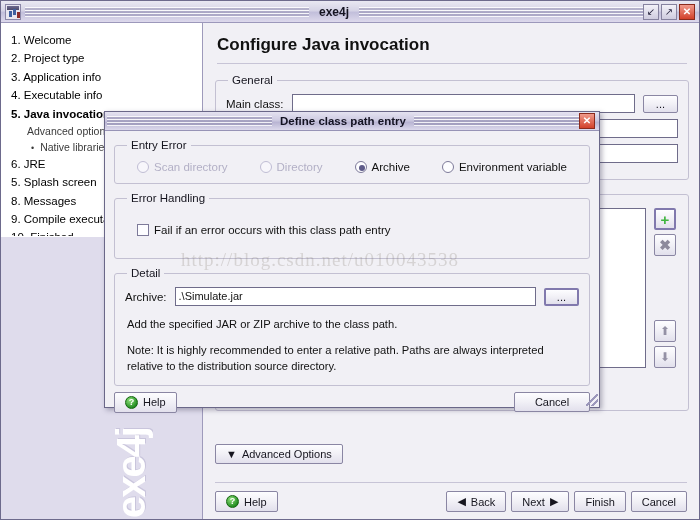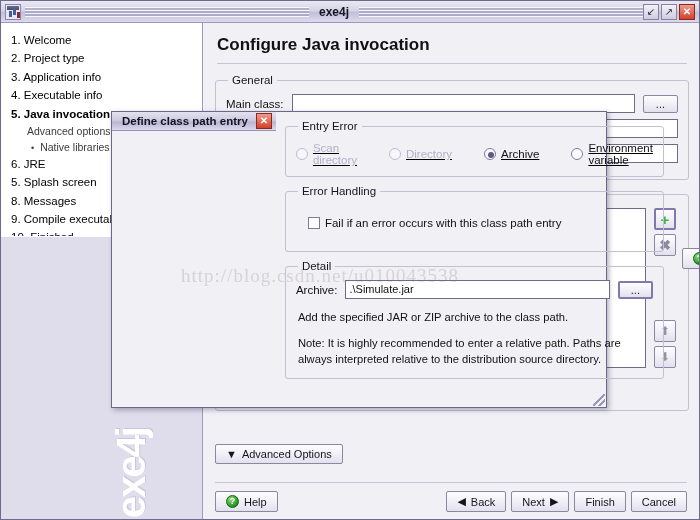--- a/index.html
+++ b/index.html
@@ -170,26 +170,26 @@
   }
   .bottom-rule { height: 1px; background: #c7c4d6; margin-bottom: 8px; }
   .bottom-row { display: flex; align-items: center; }
   .bottom-row .spacer { flex: 1 1 auto; }
   .nav-btns { display: flex; gap: 5px; }
 
   .adv-row { position: absolute; left: 12px; bottom: 56px; }
 
   
   #dialog {
-    position: absolute; left: 110px; top: 110px;
+    position: absolute; left: 103px; top: 110px;
     width: 496px; height: 297px;
     border: 1px solid #6a6788;
     background: #f1f0f5;
     box-shadow: 2px 2px 5px rgba(40,36,70,.35);
-    display: flex; flex-direction: row;
+    display: flex; flex-direction: column;
     z-index: 50;
   }
   .dlg-title {
     height: 19px; flex: none;
     background: linear-gradient(to bottom, #e4e2f0 0%, #cecbe2 45%, #b9b5d3 58%, #dcd9ec 100%);
     border-bottom: 1px solid #9793b6;
     display: flex; align-items: center; padding: 0 2px;
   }
   .dlg-title .title-grooves::before {
     background: repeating-linear-gradient(to bottom,
@@ -205,21 +205,21 @@
   }
   .dlg-footer .spacer { flex: 1 1 auto; }
   .dlg-footer .right-btns { display: flex; gap: 6px; }
   .dlg-grip {
     position: absolute; right: 1px; bottom: 1px; width: 12px; height: 12px;
     background:
       linear-gradient(135deg, transparent 45%, #9c98bb 45%, #9c98bb 55%, transparent 55%),
       linear-gradient(135deg, transparent 70%, #9c98bb 70%, #9c98bb 80%, transparent 80%);
   }
 
-  .radio-row { display: flex; align-items: center; gap: 16px; text-decoration: underline; }
+  .radio-row { display: flex; align-items: center; gap: 16px; }
   .radio-wrap { display: inline-flex; align-items: center; gap: 5px; margin-right: 16px; }
   .radio {
     width: 12px; height: 12px; border-radius: 50%;
     border: 1px solid #7d7a99; background: #fdfdff;
     display: inline-block; position: relative; flex: none;
   }
   .radio.on::after {
     content: ""; position: absolute; left: 3px; top: 3px;
     width: 6px; height: 6px; border-radius: 50%;
     background: #5d5a88;
@@ -232,21 +232,21 @@
     width: 12px; height: 12px; border: 1px solid #7d7a99;
     background: #fdfdff; display: inline-block; flex: none;
   }
 
   .desc-text { font-size: 11.2px; color: #111; line-height: 1.45; margin: 10px 2px 0 2px; }
   .desc-text p { margin: 0 0 10px 0; }
   .desc-text p:last-child { margin-bottom: 0; }
 
   
   .watermark {
-    position: absolute; left: 180px; top: 264px;
+    position: absolute; left: 180px; top: 248px;
     font-family: "Liberation Serif", serif;
     font-size: 19px; letter-spacing: 1px;
     color: rgba(120,110,95,.22);
     white-space: nowrap; user-select: none; z-index: 60; pointer-events: none;
   }
 </style>
 </head>
 <body>
 
 <div id="app-window">

